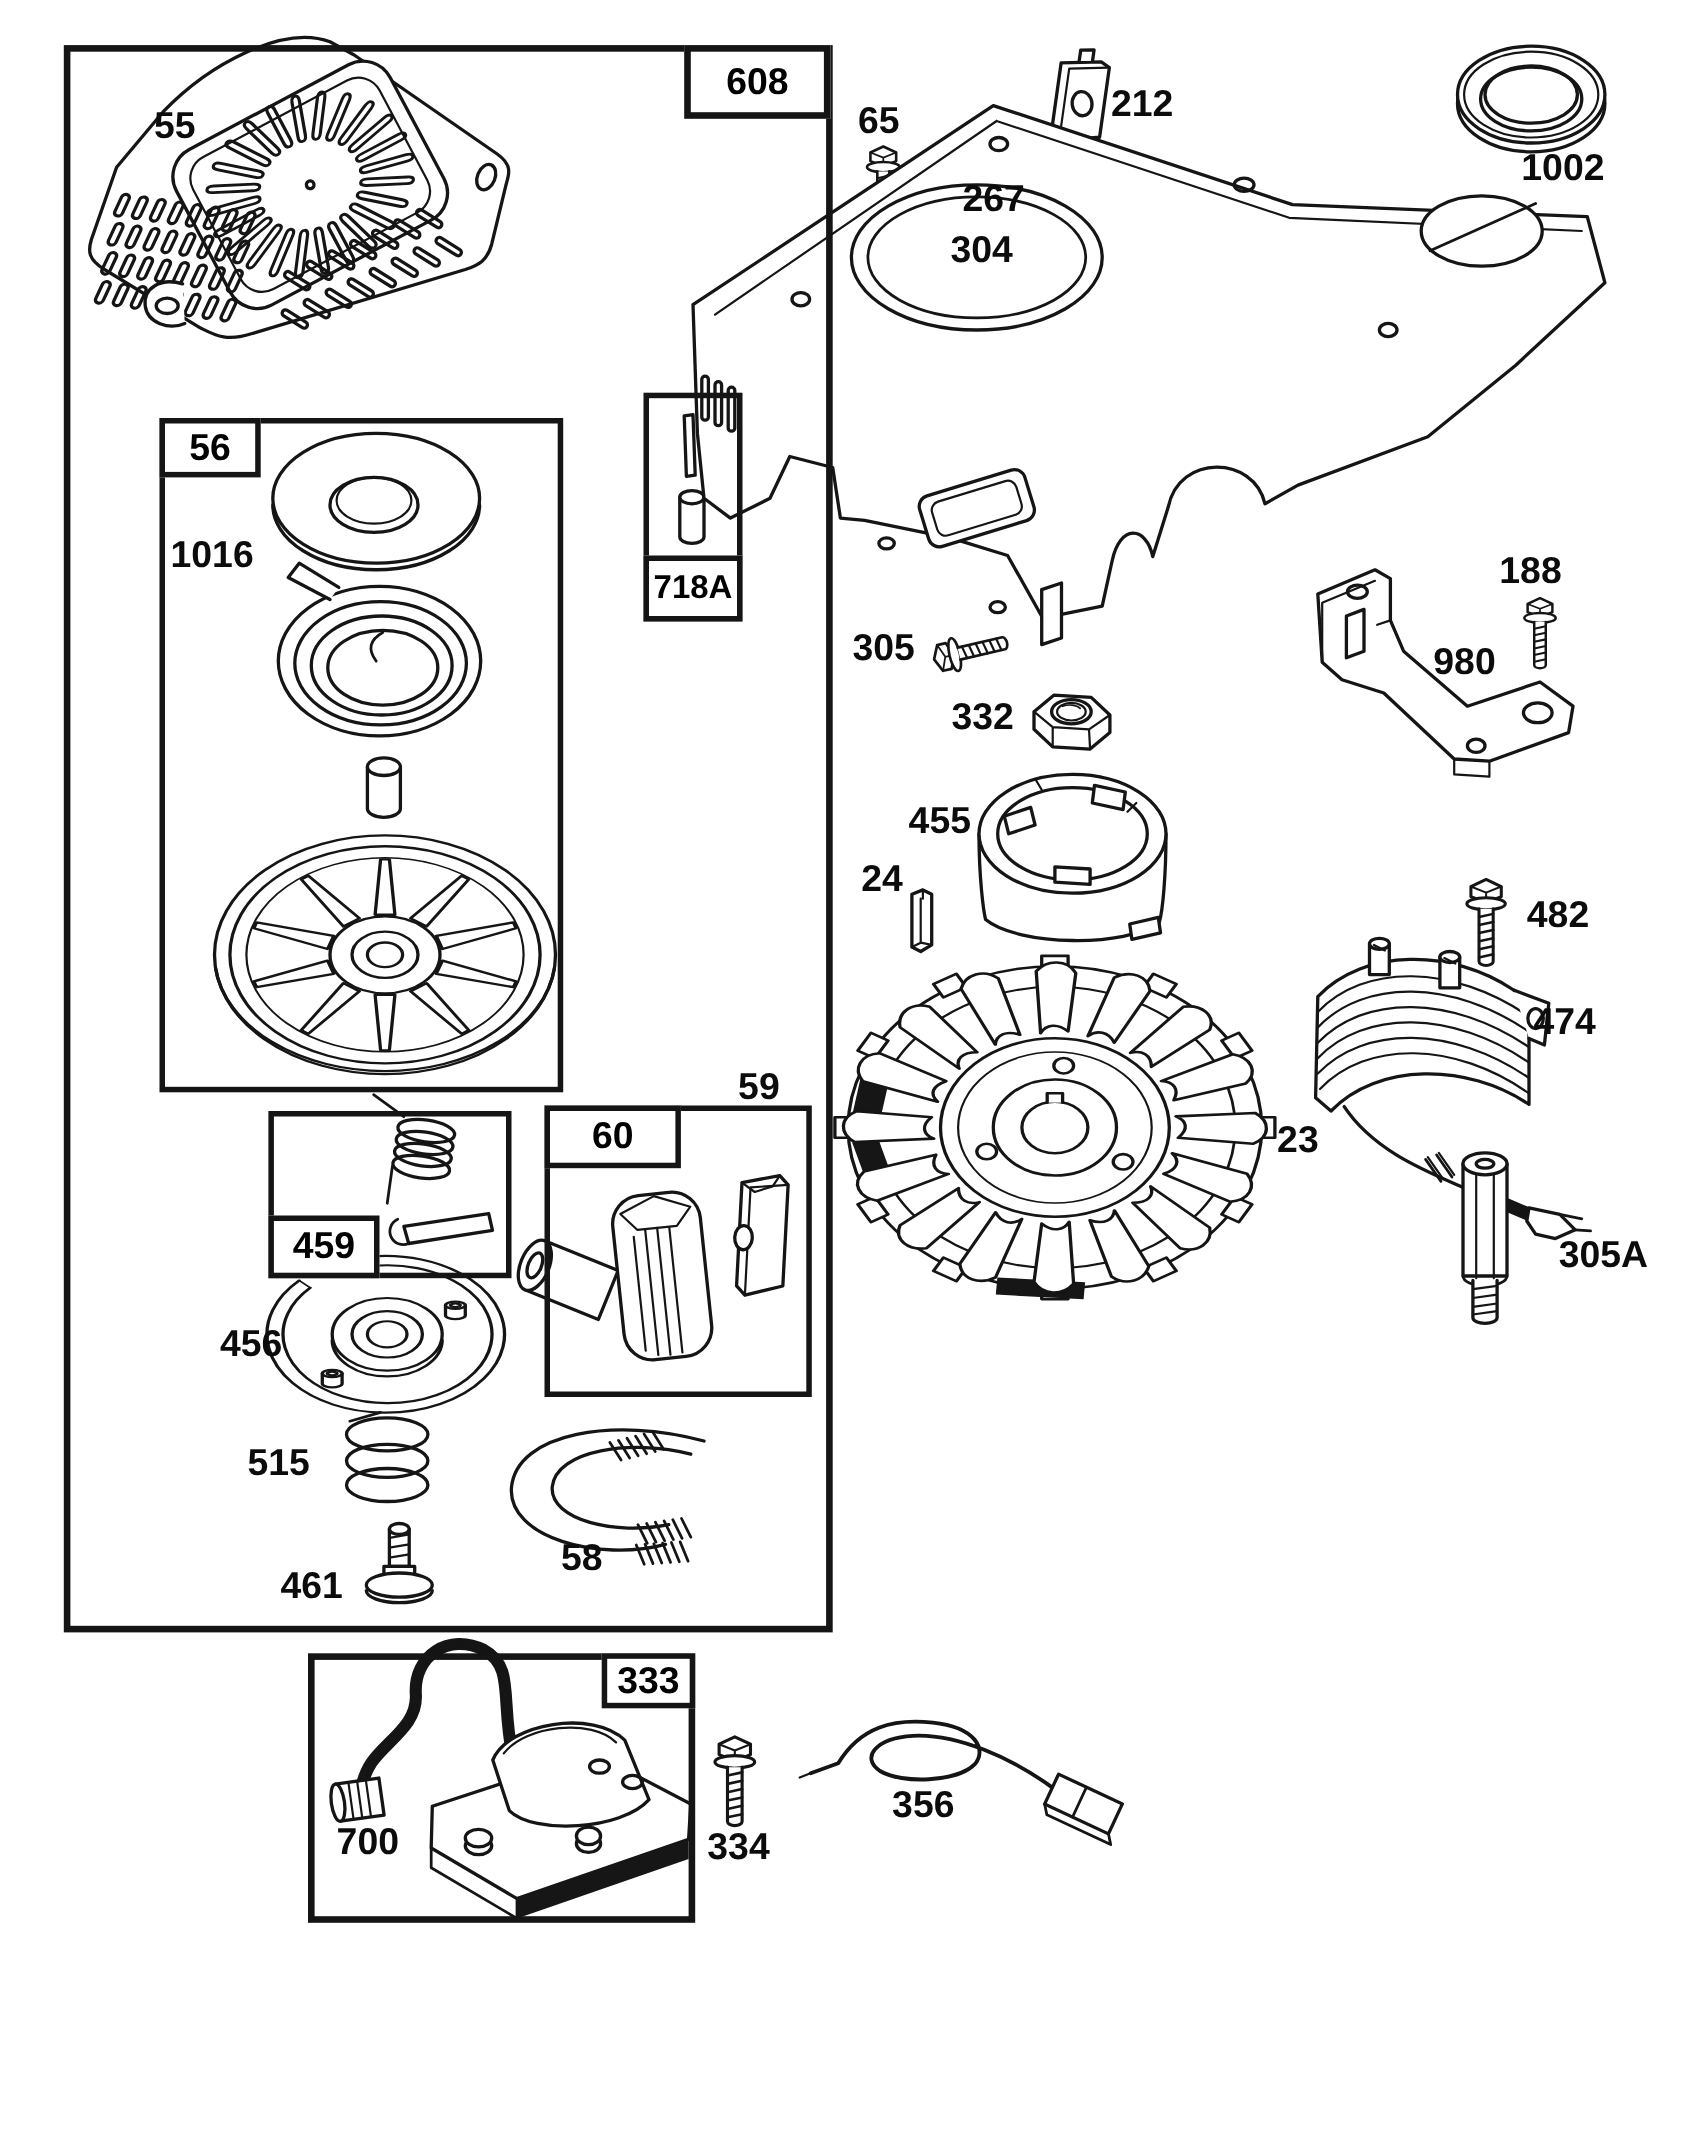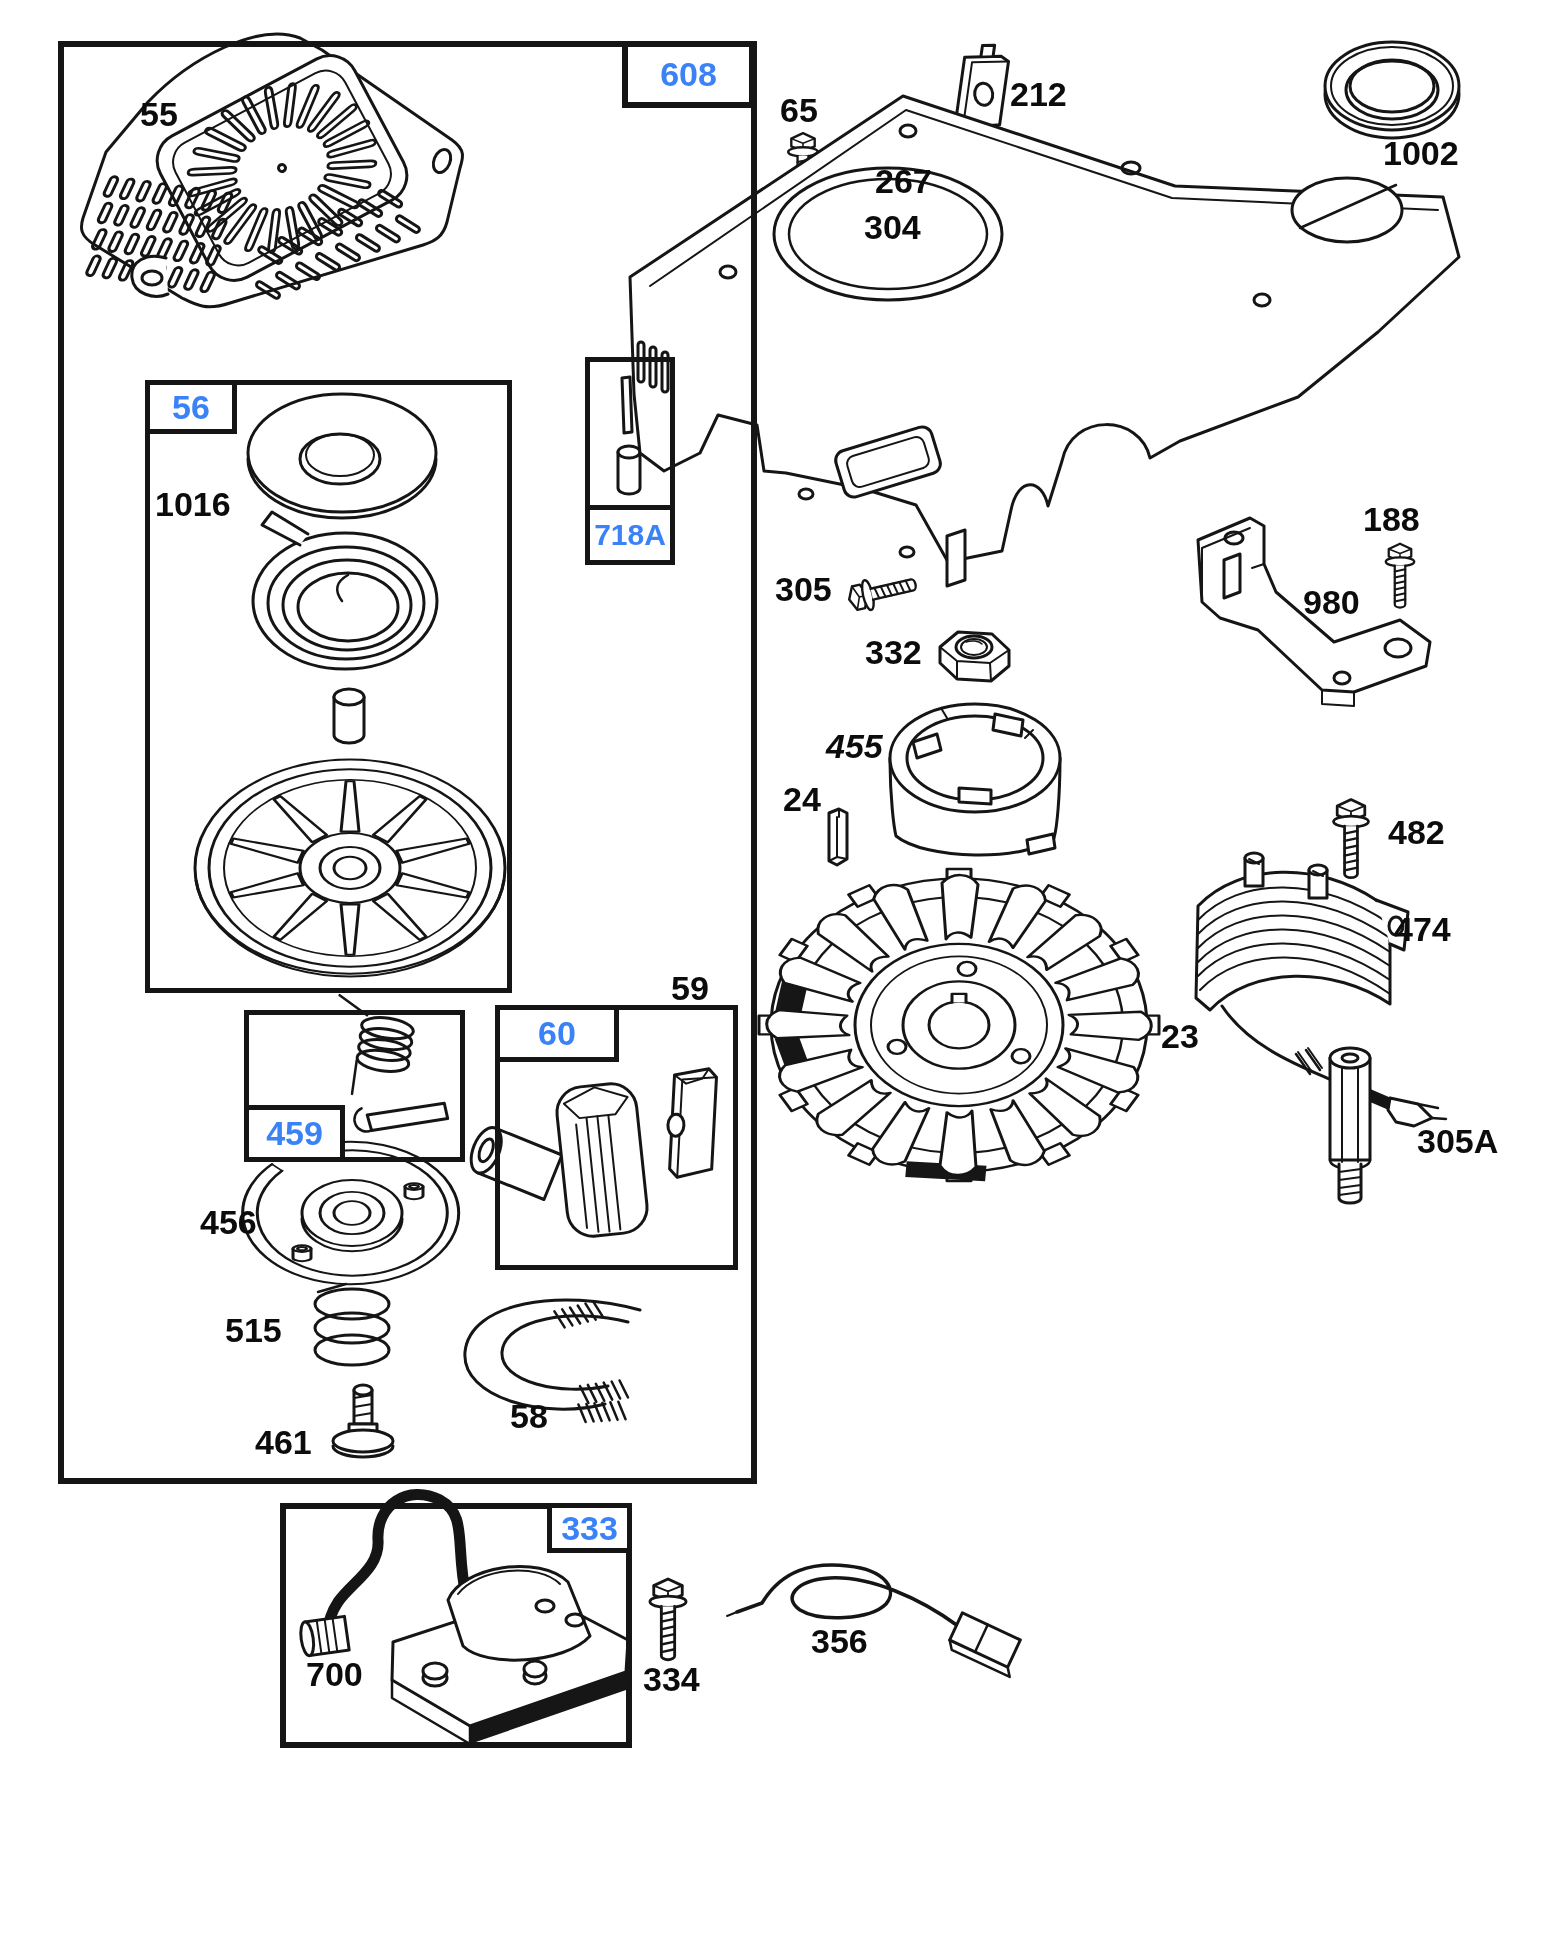--- a/index.html
+++ b/index.html
@@ -7,21 +7,21 @@
         font-family:"Liberation Sans", sans-serif;}
   svg.art{position:absolute;left:0;top:0;}
   svg.art path, svg.art rect, svg.art ellipse, svg.art circle, svg.art line{
        stroke:#151515;stroke-width:3;fill:none;stroke-linejoin:round;stroke-linecap:round;}
   svg.art .f{fill:#ffffff;}
   svg.art .dk{fill:#161616;stroke:none;}
   .box{position:absolute;border:5px solid #151515;box-sizing:border-box;}
   .box.thick{border-width:6px;}
   .boxlbl{position:absolute;border:5px solid #151515;box-sizing:border-box;
           display:flex;align-items:center;justify-content:center;
-          font-weight:bold;font-size:34px;color:#3b82f6;background:#fff;}
+          font-weight:bold;font-size:34px;color:#000000;background:#fff;}
   .lbl{position:absolute;font-weight:bold;font-size:34px;color:#0c0c0c;white-space:nowrap;line-height:1.1;}
 </style>
 </head>
 <body>
 
 <div class="page">
 
 <svg class="art" width="1544" height="1939" viewBox="0 0 1544 1939">
 <defs>
   <path id="s55" d="M-3.5,-92 Q-3.5,-98 0,-98 Q3.5,-98 3.5,-92 L3.5,-54 Q3.5,-48 0,-48 Q-3.5,-48 -3.5,-54 Z"></path>
@@ -490,19 +490,19 @@
 <div class="lbl" style="left:811px;top:1623px;">356</div>
 <div class="lbl" style="left:780px;top:92px;">65</div>
 <div class="lbl" style="left:875px;top:163px;">267</div>
 <div class="lbl" style="left:1010px;top:76px;">212</div>
 <div class="lbl" style="left:1383px;top:135px;">1002</div>
 <div class="lbl" style="left:864px;top:209px;">304</div>
 <div class="lbl" style="left:775px;top:571px;">305</div>
 <div class="lbl" style="left:865px;top:634px;">332</div>
 <div class="lbl" style="left:1363px;top:501px;">188</div>
 <div class="lbl" style="left:1303px;top:584px;">980</div>
-<div class="lbl" style="left:826px;top:728px;font-style:italic;">455</div>
+<div class="lbl" style="left:826px;top:728px;">455</div>
 <div class="lbl" style="left:783px;top:781px;">24</div>
 <div class="lbl" style="left:1161px;top:1018px;">23</div>
 <div class="lbl" style="left:1388px;top:814px;">482</div>
 <div class="lbl" style="left:1394px;top:911px;">474</div>
 <div class="lbl" style="left:1386px;top:1123px;margin-left:31px;">305A</div>
 </div>
 
 </body></html>

